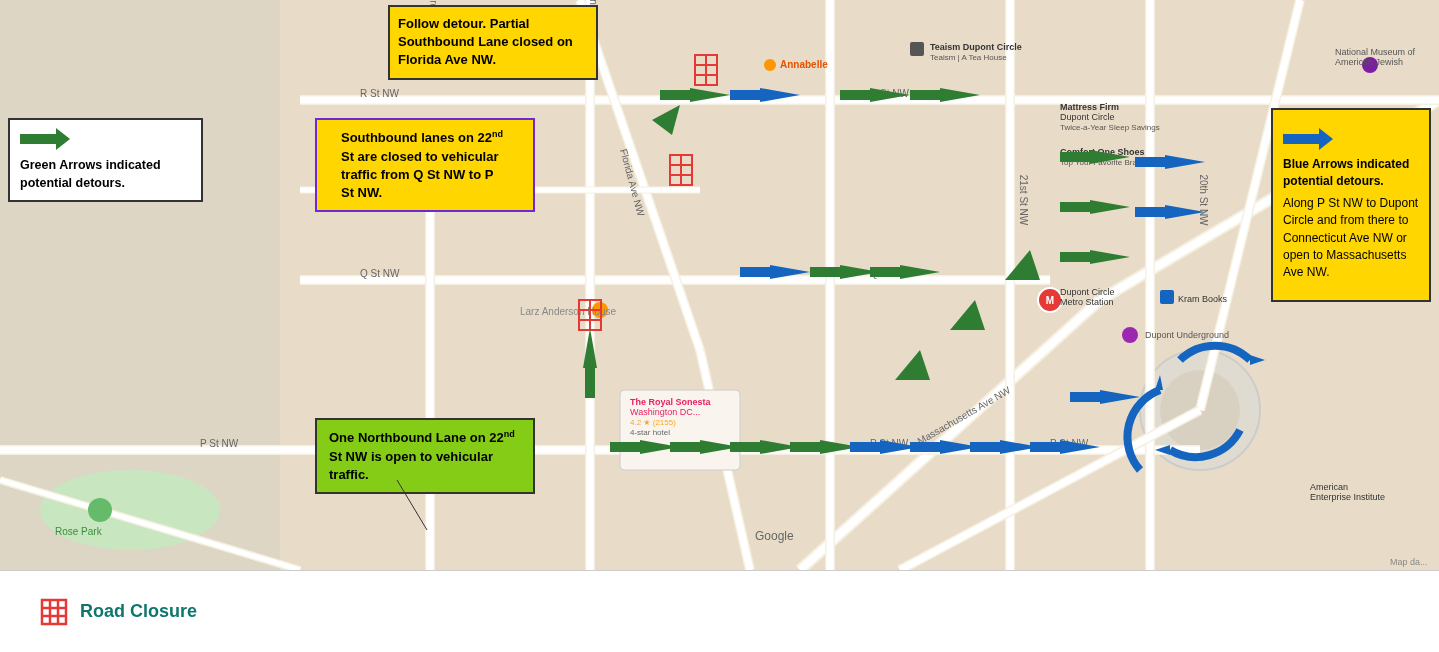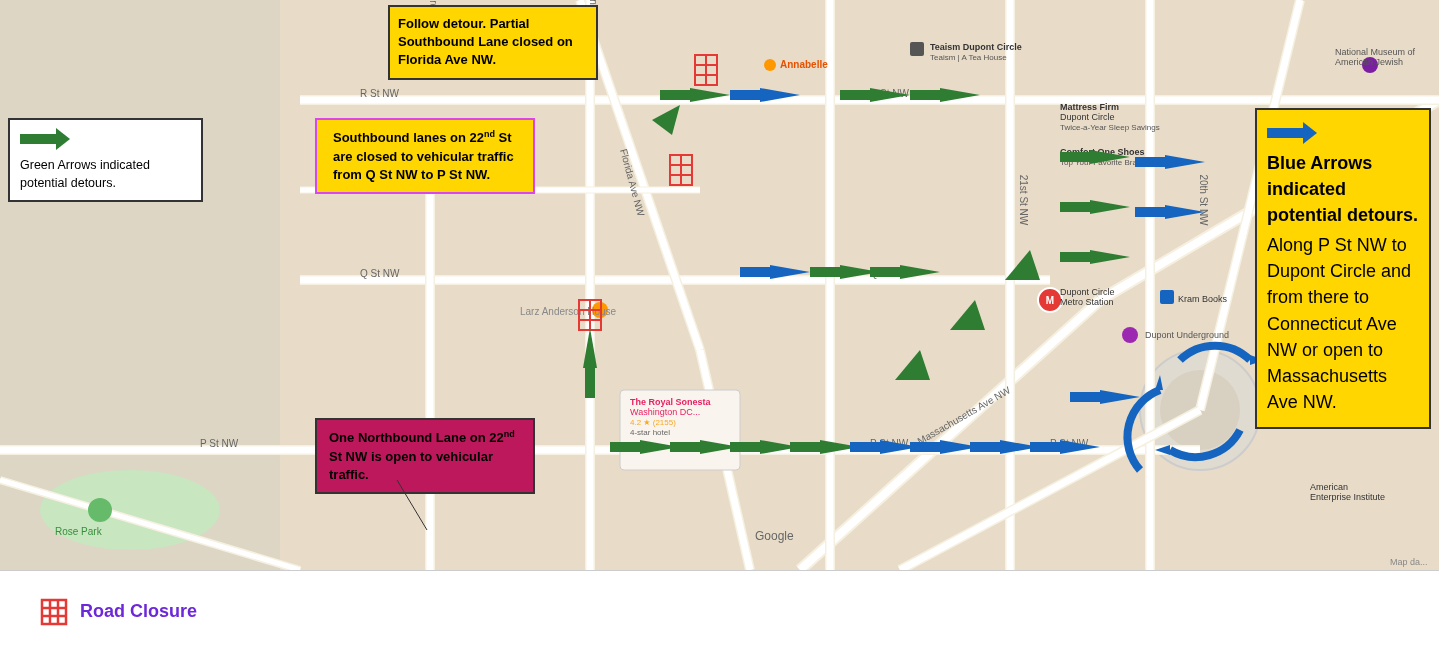--- a/index.html
+++ b/index.html
@@ -42,21 +42,21 @@
     }
 
     .road-closure-icon {
       width: 28px;
       height: 28px;
     }
 
     .legend-label {
       font-size: 18px;
       font-weight: bold;
-      color: #6d28d9;
+      color: #0f766e;
     }
   </style>
 </head>
 <body>
 
 <div id="map-container">
   <svg width="1439" height="570" xmlns="http://www.w3.org/2000/svg">
 
     <rect width="1439" height="570" fill="#e8dcc8"></rect>
 
@@ -286,31 +286,31 @@
     background:#FFD600; border:2px solid #333;
     padding:8px 8px; font-size:13px; font-weight:bold;
     line-height:1.4; max-width:210px;
   ">
     <span>Follow detour. Partial Southbound Lane closed on Florida Ave NW.</span>
   </div>
 
   
   <div style="
     position:absolute; top:118px; left:315px;
-    background:#FFD600; border:2px solid #d946ef;
-    padding:8px 16px; font-size:13px; font-weight:bold;
+    background:#FFD600; border:2px solid #6d28d9;
+    padding:8px 24px; font-size:13px; font-weight:bold;
     line-height:1.4; max-width:220px;
   ">
     <span>Southbound lanes on 22<sup style="font-size:9px">nd</sup> St are closed to vehicular traffic from Q St NW to P St NW.</span>
   </div>
 
   
   <div style="
     position:absolute; top:418px; left:315px;
-    background:#be185d; border:2px solid #333;
+    background:#84cc16; border:2px solid #333;
     padding:8px 12px; font-size:13px; font-weight:bold;
     line-height:1.4; max-width:220px;
   ">
     <span>One Northbound Lane on 22<sup style="font-size:9px">nd</sup> St NW is open to vehicular traffic.</span>
     
     <svg style="position:absolute; top:60px; left:80px; overflow:visible;" width="1" height="1">
       <line x1="0" y1="0" x2="30" y2="50" stroke="#333" stroke-width="1"></line>
     </svg>
   </div>
 
@@ -323,29 +323,29 @@
     padding:8px 10px; font-size:12.5px;
     line-height:1.45; width:195px;
   ">
 
     <div style="display:flex; align-items:center; margin-bottom:6px;">
       <svg width="50" height="22" style="flex-shrink:0;">
         <rect x="0" y="6" width="36" height="10" fill="#2e7d32"></rect>
         <polygon points="36,0 50,11 36,22" fill="#2e7d32"></polygon>
       </svg>
     </div>
-    <div style="font-weight:normal; margin-bottom:0;">Green Arrows indicated potential detours.</div>
+    <div style="font-weight:bold; margin-bottom:0;">Green Arrows indicated potential detours.</div>
   </div>
 
   
   <div style="
     position:absolute; top:108px; right:8px;
     background:#FFD600; border:2px solid #333;
-    padding:12px 10px; font-size:18px;
-    line-height:1.45; width:176px;
+    padding:18px 10px; font-size:12px;
+    line-height:1.45; width:160px;
   ">
 
     <div style="display:flex; align-items:center; margin-bottom:6px;">
       <svg width="50" height="22" style="flex-shrink:0;">
         <rect x="0" y="6" width="36" height="10" fill="#1565c0"></rect>
         <polygon points="36,0 50,11 36,22" fill="#1565c0"></polygon>
       </svg>
     </div>
     <div style="font-weight:bold; margin-bottom:4px;">Blue Arrows indicated potential detours.</div>
     <div>Along P St NW to Dupont Circle and from there to Connecticut Ave NW or open to Massachusetts Ave NW.</div>

